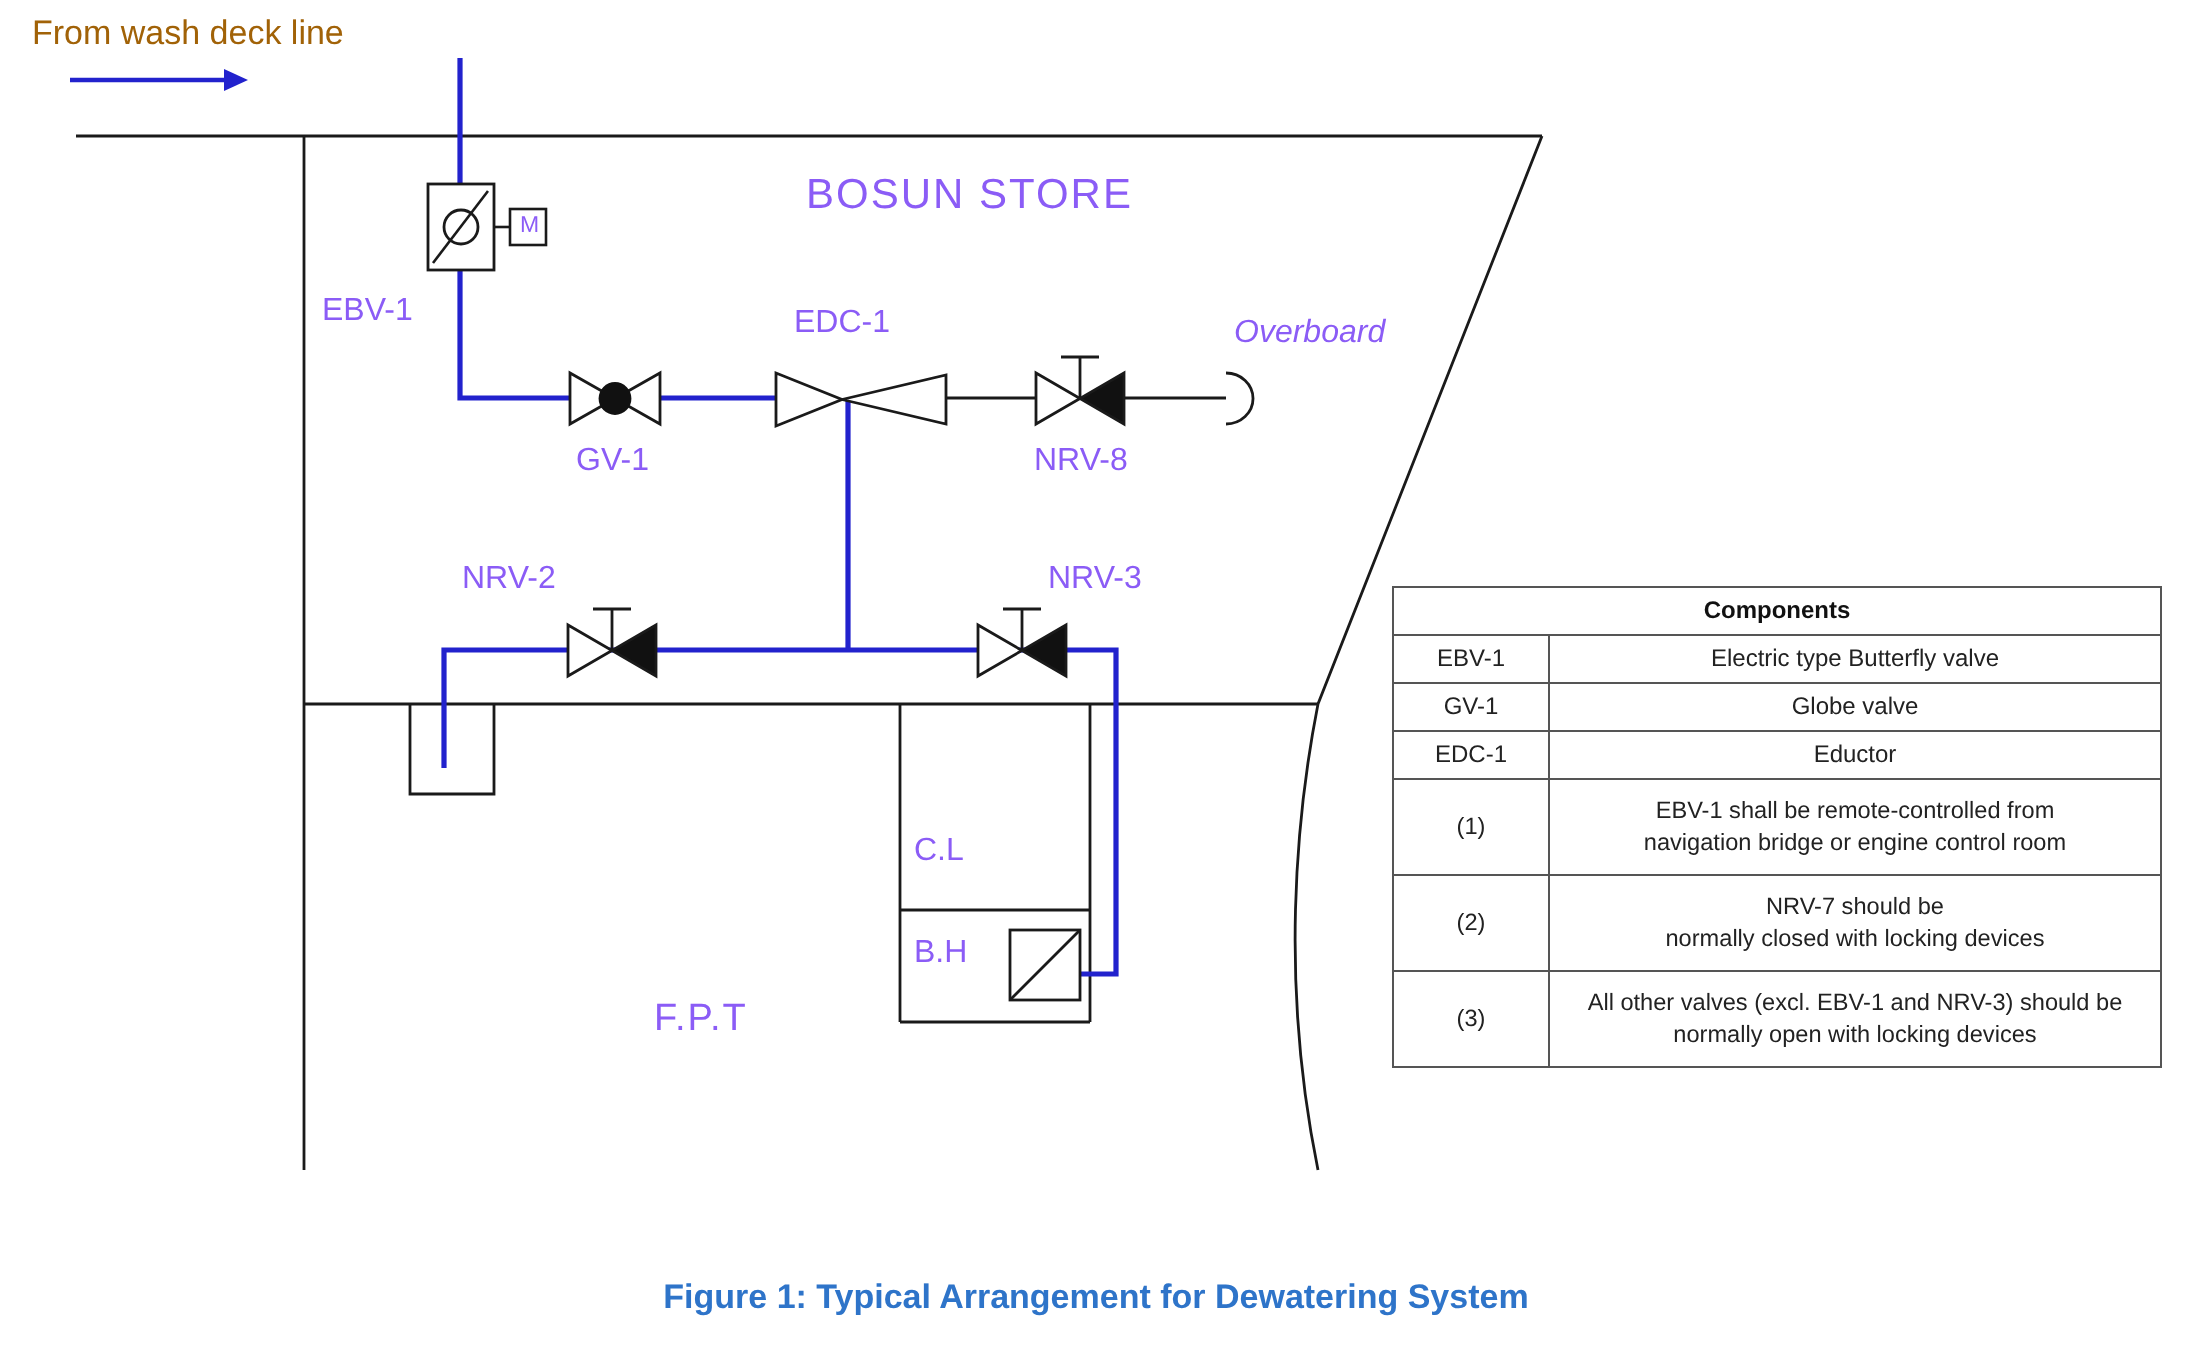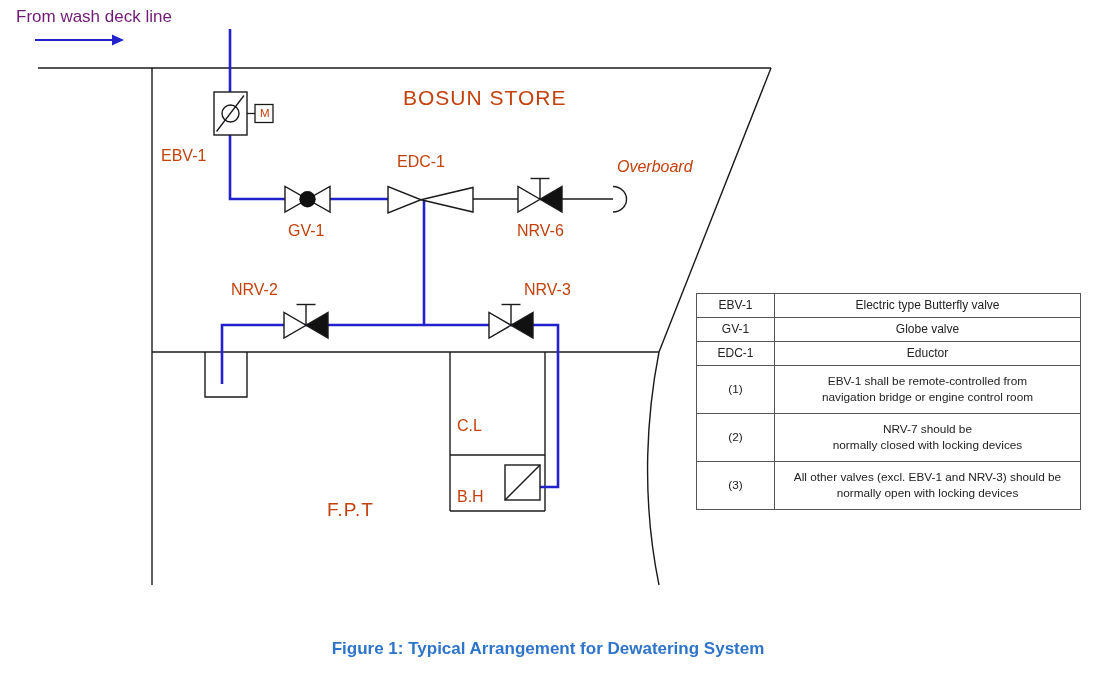--- a/index.html
+++ b/index.html
@@ -3,22 +3,22 @@
 <meta charset="utf-8">
 <style>
   * { margin:0; padding:0; box-sizing:border-box; }
   html,body { background:#fff; }
   body {
     width:1096px; height:686px; position:relative; overflow:hidden;
     font-family:"Liberation Sans","DejaVu Sans",sans-serif; color:#111;
   }
   .page { position:absolute; inset:0; }
   svg.diagram { position:absolute; left:0; top:0; }
-  .lbl { position:absolute; font-size:16px; color:#c2410c; white-space:nowrap; line-height:1.1; }
-  .lbl.blue { color:#701a75; font-size:17px; }
+  .lbl { position:absolute; font-size:16px; color:#8b5cf6; white-space:nowrap; line-height:1.1; }
+  .lbl.blue { color:#a16207; font-size:17px; }
   .lbl.title { font-size:21px; letter-spacing:1px; }
   .lbl.fpt { font-size:19px; letter-spacing:1px; }
   .lbl.motor { font-size:11.5px; }
   table.info {
     position:absolute; left:696px; top:293px; width:385px;
     border-collapse:collapse; font-size:12px; color:#222; table-layout:fixed;
   }
   table.info td {
     border:1px solid #555; text-align:center; vertical-align:middle;
     padding:2px 4px; line-height:1.35; background:#fff;
@@ -119,34 +119,37 @@
 
     <path d="M613,186.5 A13.5,12.75 0 1 1 613,212" fill="none" stroke="#1a1a1a" stroke-width="1.4"></path>
   </svg>
 
   <div class="lbl blue" style="left:16px; top:8px;">From wash deck line</div>
   <div class="lbl title" style="left:403px; top:86px;">BOSUN STORE</div>
   <div class="lbl" style="left:161px; top:147px;">EBV-1</div>
   <div class="lbl motor" style="left:260px; top:107px;">M</div>
   <div class="lbl" style="left:288px; top:222px;">GV-1</div>
   <div class="lbl" style="left:397px; top:153px;">EDC-1</div>
-  <div class="lbl" style="left:517px; top:222px;">NRV-6</div>
+  <div class="lbl" style="left:517px; top:222px;">NRV-8</div>
   <div class="lbl" style="left:617px; top:158px;font-style:italic;">Overboard</div>
   <div class="lbl" style="left:231px; top:281px;">NRV-2</div>
   <div class="lbl" style="left:524px; top:281px;">NRV-3</div>
   <div class="lbl" style="left:457px; top:417px;">C.L</div>
-  <div class="lbl" style="left:457px; top:468px;margin-top:20px;">B.H</div>
+  <div class="lbl" style="left:457px; top:468px;">B.H</div>
   <div class="lbl fpt" style="left:327px; top:500px;">F.P.T</div>
 
   <table class="info">
     <colgroup>
         <col style="width:78px">
         <col>
       </colgroup>
     <tbody>
+      <tr class="hdr">
+        <td colspan="2">Components</td>
+      </tr>
       <tr class="comp">
         <td>EBV-1</td>
         <td>Electric type Butterfly valve</td>
       </tr>
       <tr class="comp">
         <td>GV-1</td>
         <td>Globe valve</td>
       </tr>
       <tr class="comp">
         <td>EDC-1</td>

